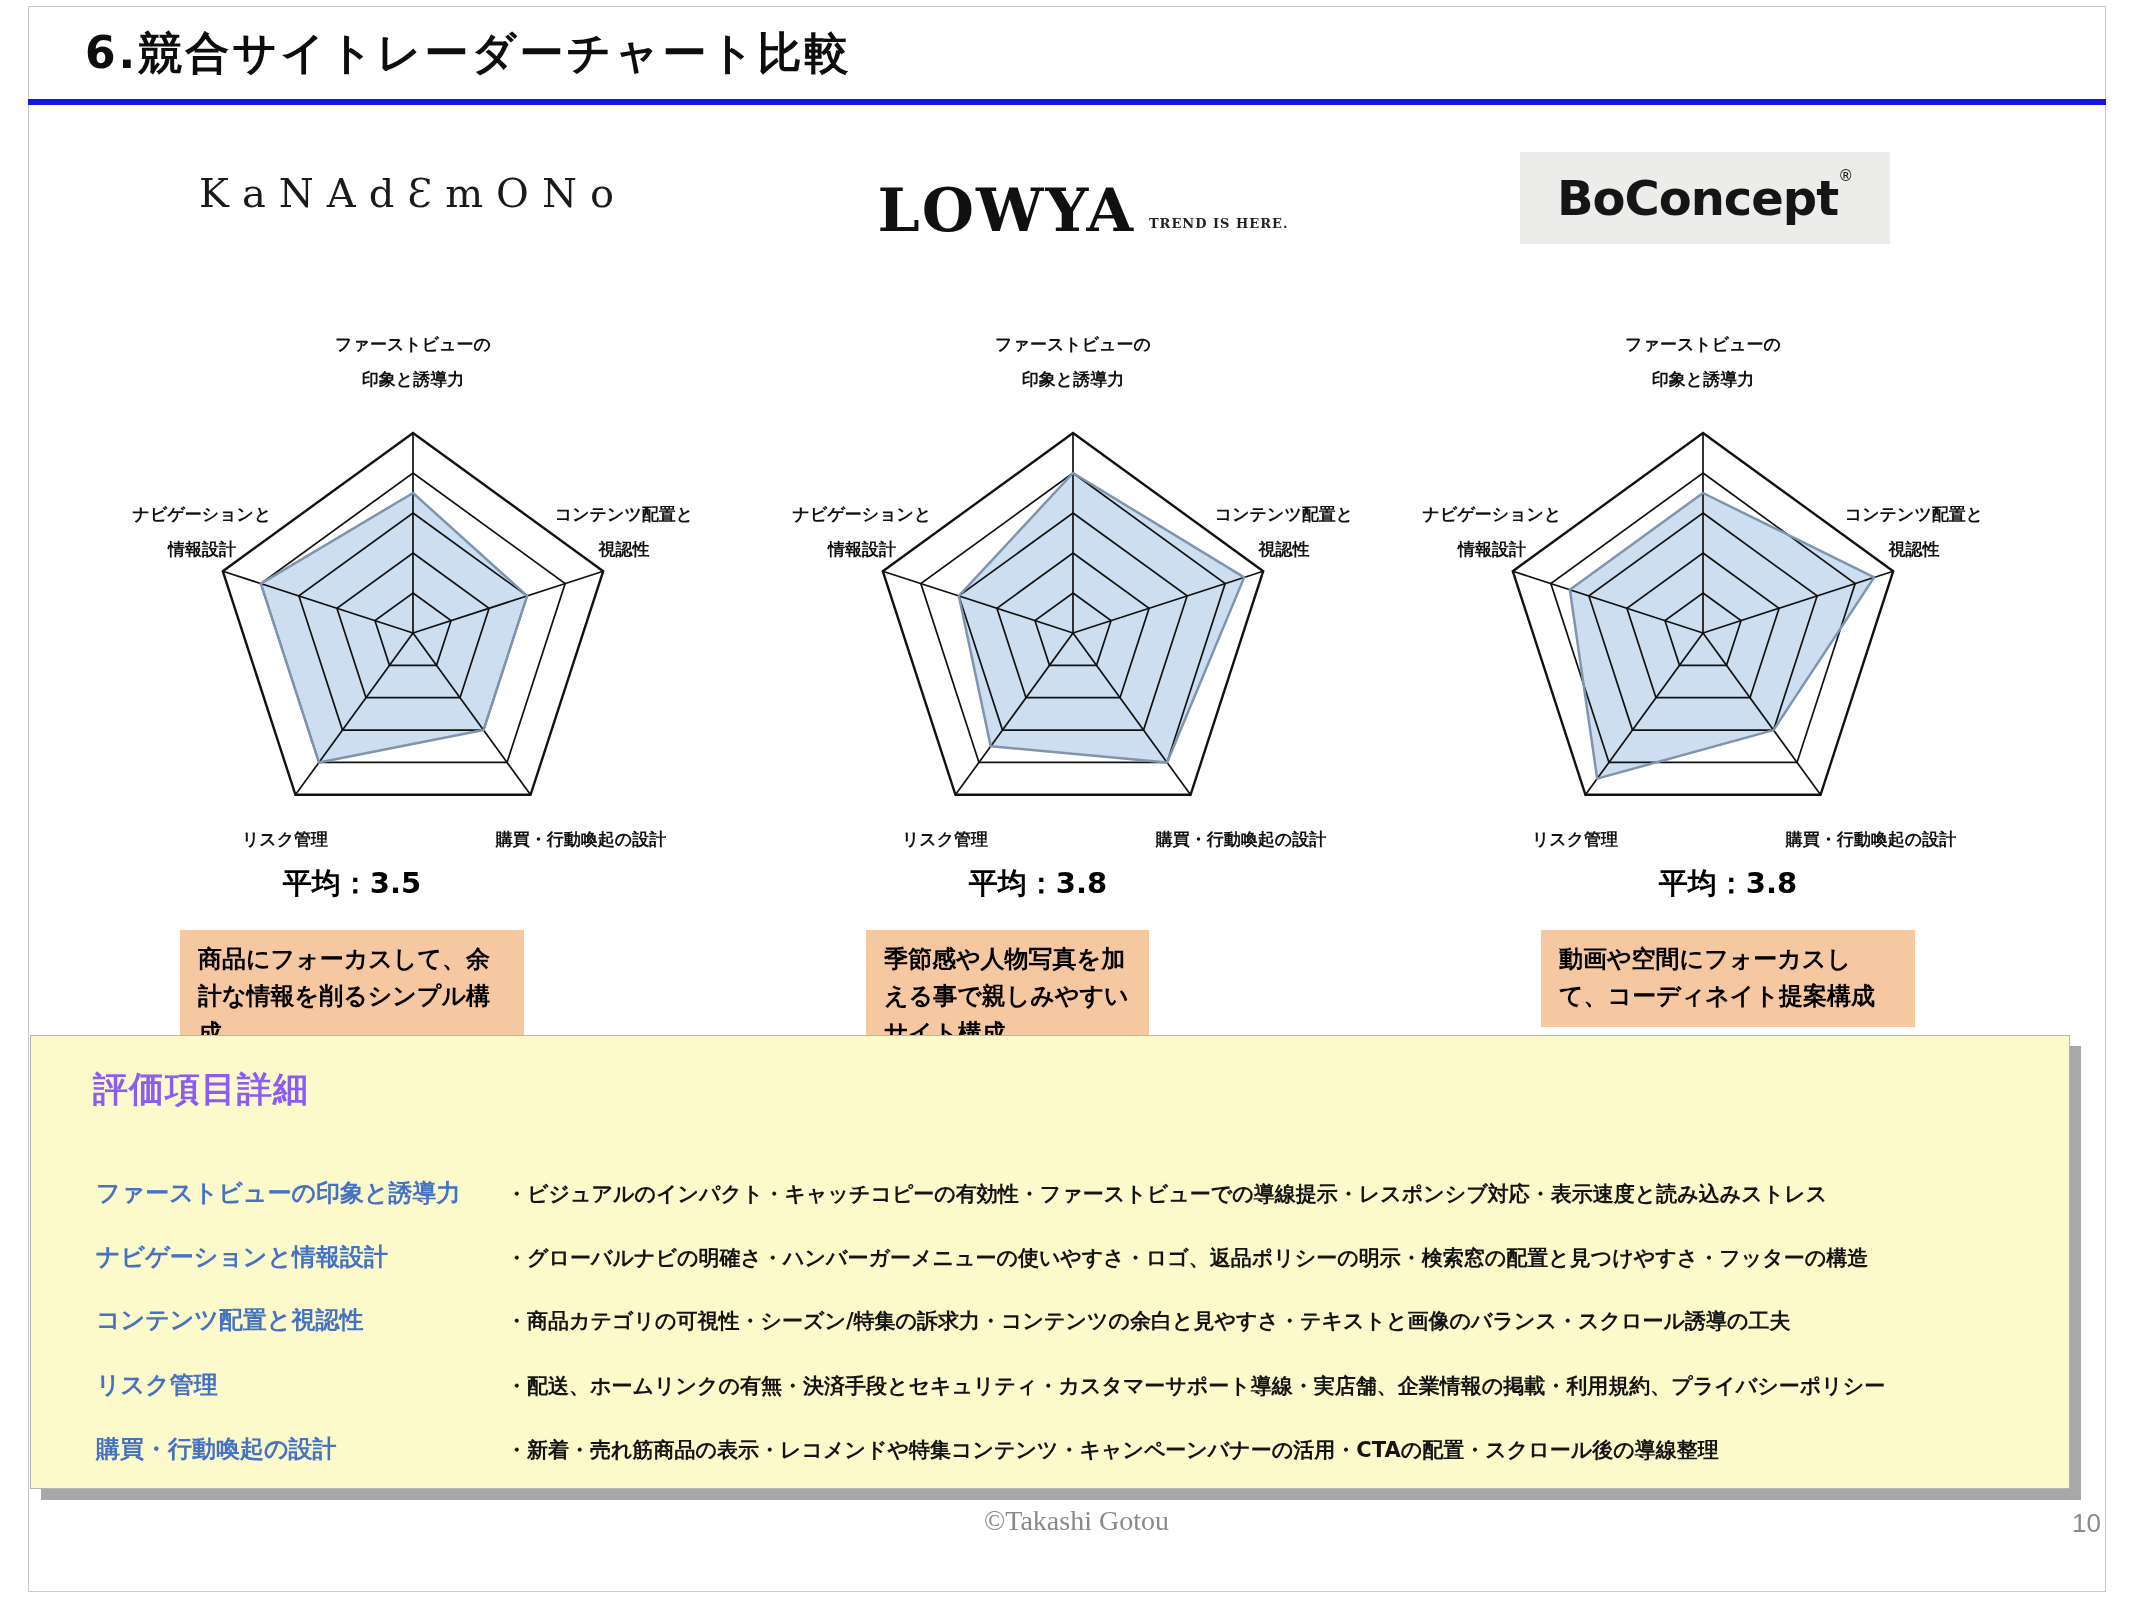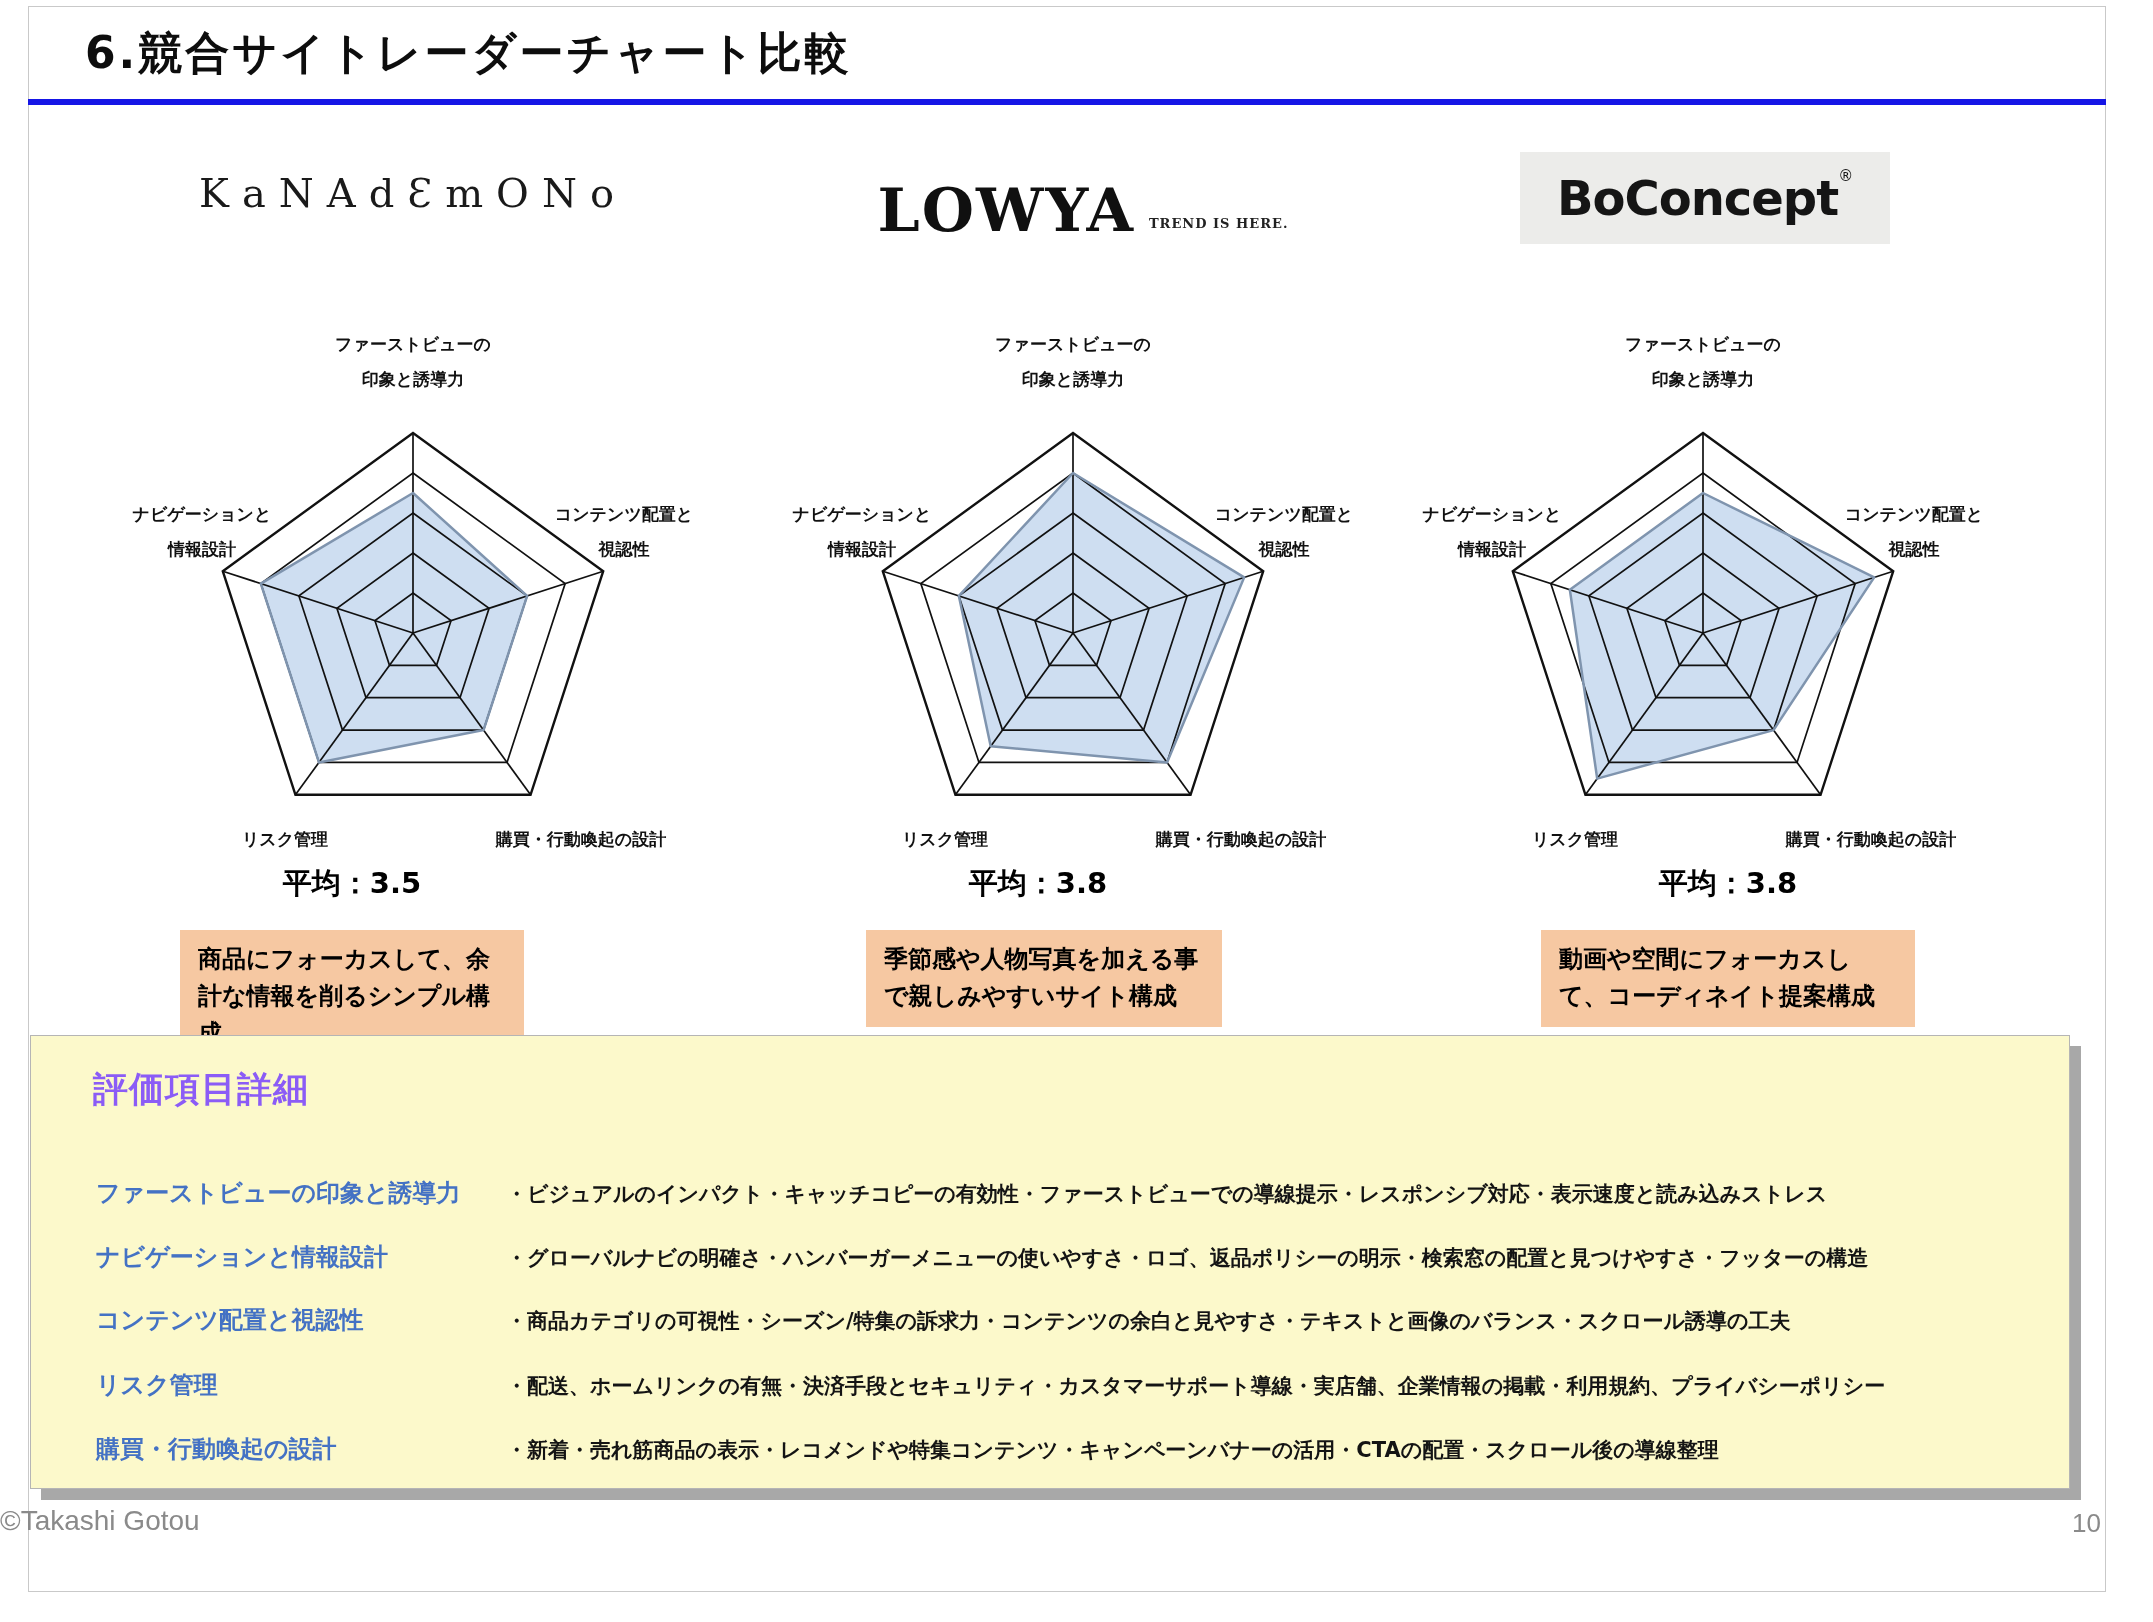--- a/index.html
+++ b/index.html
@@ -19,22 +19,22 @@
   .bo-reg{font-size:15px;color:#151515;align-self:flex-start;margin-top:15px;}
   .radar{position:absolute;top:243px;width:680px;height:632px;}
   .avg{position:absolute;top:864px;font-size:29px;font-weight:bold;color:#000;text-align:center;white-space:nowrap;}
   .comment{position:absolute;top:930px;min-height:97px;background:#f6c8a2;font-size:24px;font-weight:bold;
       line-height:37px;color:#000;padding:11px 18px;box-sizing:border-box;text-align:left;}
   .panel{position:absolute;left:30px;top:1035px;width:2038px;height:452px;background:#fcf9cb;
       border:1px solid #b5b5b5;box-shadow:11px 11px 0 #a8a8a8;}
   .panel-title{position:absolute;left:62px;top:30px;font-size:35px;font-weight:600;color:#8b5cf6;letter-spacing:1px;white-space:nowrap;}
   .eval-label{position:absolute;left:65px;font-size:24px;font-weight:bold;color:#4472c4;white-space:nowrap;}
   .eval-desc{position:absolute;left:475px;font-size:21px;font-weight:bold;color:#141414;white-space:nowrap;}
-  .credit{position:absolute;left:0;right:0;top:1505px;font-size:28px;color:#8a8a8a;
-      font-family:Liberation Sans, sans-serif;}
+  .credit{position:absolute;left:0;right:0;top:1505px;text-align:center;font-size:28px;color:#8a8a8a;
+      font-family:Liberation Serif, serif;}
   .pagenum{position:absolute;left:2072px;top:1508px;font-size:26px;color:#8a8a8a;font-family:"Liberation Sans",sans-serif;}
 </style>
 </head>
 <body>
 
 <div class="slide-border"></div>
 
 <h1 class="title">6.競合サイトレーダーチャート比較</h1>
 <div class="title-rule"></div>
 
@@ -106,21 +106,21 @@
       <text x="508" y="602" text-anchor="middle" fill="#111" style="font:bold 17px 'DejaVu Sans',sans-serif"><tspan x="508" y="602">購買・行動喚起の設計</tspan></text>
       <text x="212" y="602" text-anchor="middle" fill="#111" style="font:bold 17px 'DejaVu Sans',sans-serif"><tspan x="212" y="602">リスク管理</tspan></text>
       <text x="129" y="277" text-anchor="middle" fill="#111" style="font:bold 17px 'DejaVu Sans',sans-serif"><tspan x="129" y="277">ナビゲーションと</tspan><tspan x="129" y="312">情報設計</tspan></text>
     </svg></div>
 
 <div class="avg" style="left:180px;width:344px">平均：3.5</div>
 <div class="avg" style="left:866px;width:344px">平均：3.8</div>
 <div class="avg" style="left:1541px;width:374px">平均：3.8</div>
 
 <div class="comment" style="left:180px;width:344px">商品にフォーカスして、余計な情報を削るシンプル構成</div>
-<div class="comment" style="left:866px;width:356px">季節感や人物写真を加える事で親しみやすいサイト構成</div>
+<div class="comment" style="left:866px;width:283px">季節感や人物写真を加える事で親しみやすいサイト構成</div>
 <div class="comment" style="left:1541px;width:374px">動画や空間にフォーカスして、コーディネイト提案構成</div>
 
 <div class="panel">
   <div class="panel-title">評価項目詳細</div>
 
   <span class="eval-label" style="top:141px">ファーストビューの印象と誘導力</span>
   <span class="eval-desc" style="top:144px">・ビジュアルのインパクト・キャッチコピーの有効性・ファーストビューでの導線提示・レスポンシブ対応・表示速度と読み込みストレス</span>
 
   <span class="eval-label" style="top:205px">ナビゲーションと情報設計</span>
   <span class="eval-desc" style="top:208px">・グローバルナビの明確さ・ハンバーガーメニューの使いやすさ・ロゴ、返品ポリシーの明示・検索窓の配置と見つけやすさ・フッターの構造</span>

